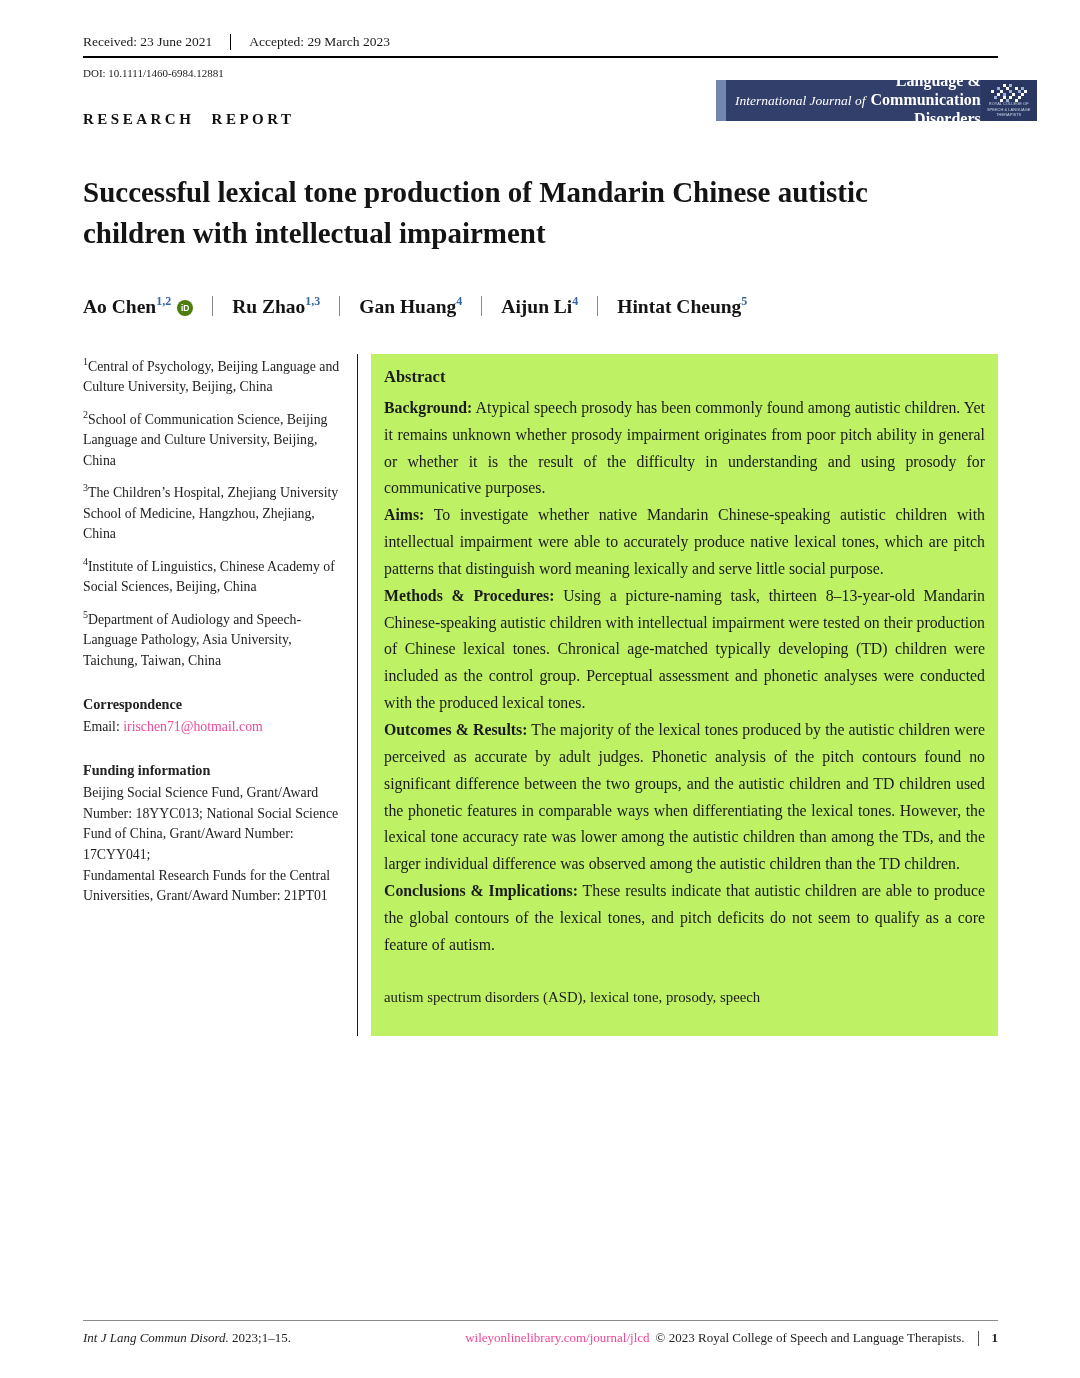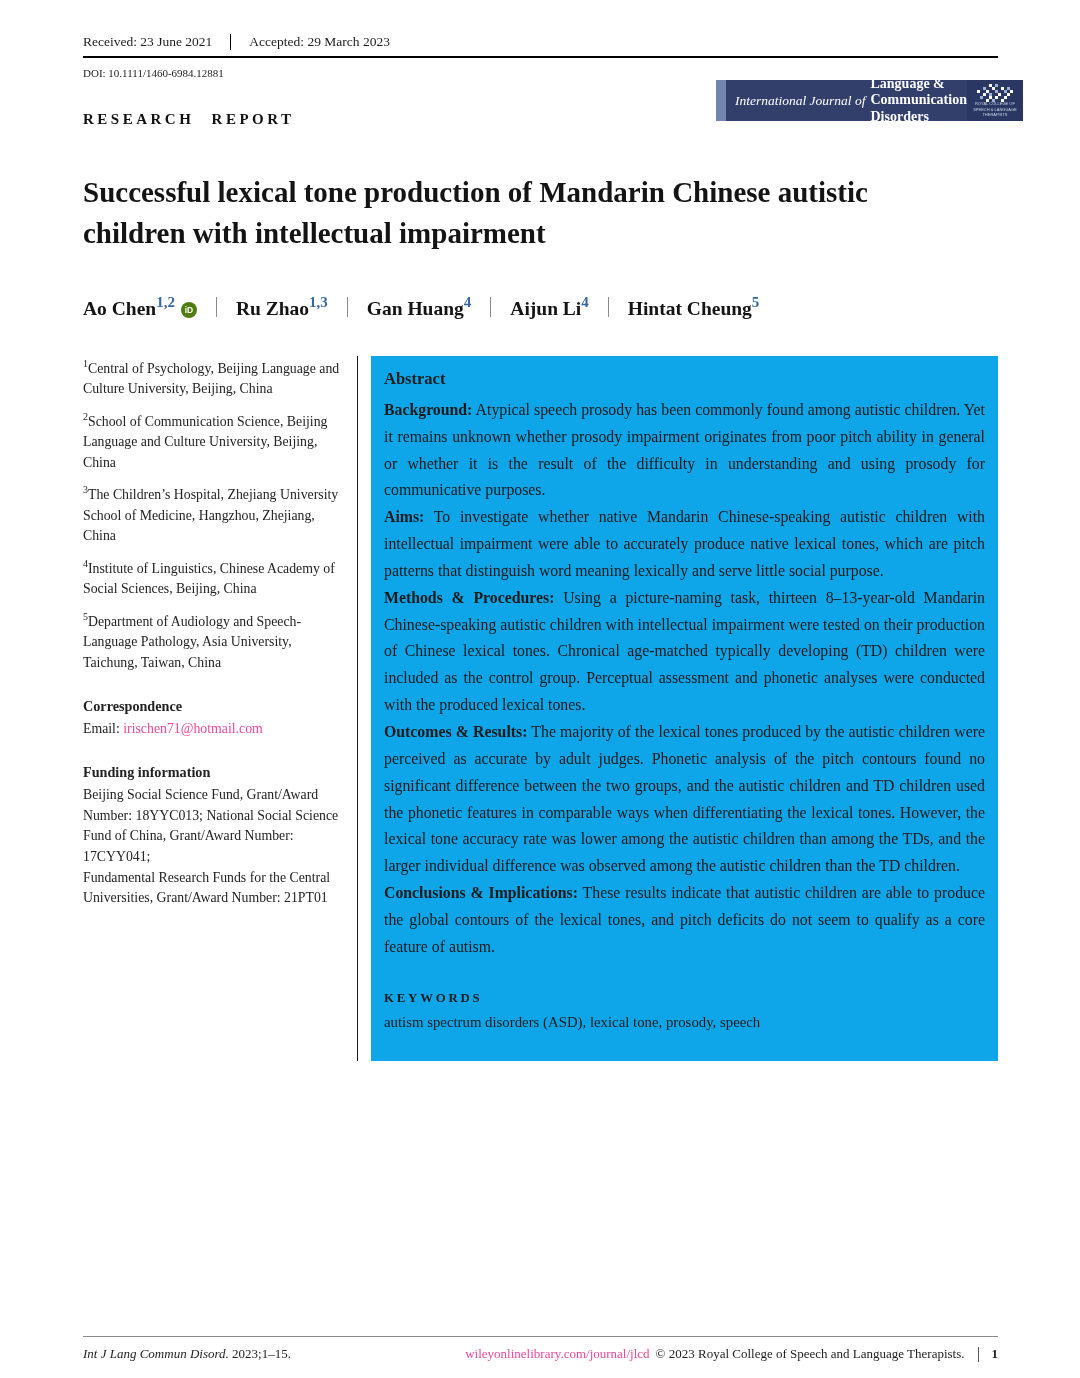--- a/index.html
+++ b/index.html
@@ -34,21 +34,21 @@
     display:flex;align-items:stretch;
     color:#fff;
   }
   .banner-stripe{width:10px;background:#7386ad;flex:none;}
   .banner-prefix{
     align-self:center;font-style:italic;font-size:13.5px;
     padding:0 5px 0 9px;white-space:nowrap;
   }
   .banner-name{
     align-self:center;flex:1;
-    font-size:14px;font-weight:bold;text-align:left;
+    font-size:16px;font-weight:bold;text-align:right;
     line-height:1.18;white-space:pre-line;
   }
   .banner-logo{width:56px;flex:none;position:relative;background:#2a3763;}
   .px{
     position:absolute;left:10px;top:4px;width:3px;height:3px;background:transparent;
     box-shadow:
       12px 0 #fff, 18px 0 #9db1d6,
       6px 3px #9db1d6, 15px 3px #fff, 24px 3px #fff, 30px 3px #9db1d6,
       0 6px #fff, 9px 6px #fff, 18px 6px #9db1d6, 27px 6px #9db1d6, 33px 6px #fff,
       6px 9px #fff, 12px 9px #9db1d6, 21px 9px #fff, 30px 9px #fff,
@@ -74,37 +74,37 @@
     max-width:890px;color:#141414;
   }
 
   
   .authors{
     margin-top:40px;
     display:flex;align-items:center;
     font-size:19.5px;font-weight:bold;color:#141414;
   }
   .author{white-space:nowrap;}
-  .author sup{font-size:15px;color:#35669e;font-weight:bold;}
+  .author sup{font-size:12px;color:#35669e;font-weight:bold;}
   .author-sep{width:1px;height:20px;background:#8a8a8a;margin:0 19px;flex:none;}
   .orcid{
     display:inline-block;width:16px;height:16px;border-radius:50%;
     background:#4d7c0f;color:#fff;
     font-family:"Liberation Sans", sans-serif;
     font-size:8.5px;font-weight:bold;line-height:16px;text-align:center;
     margin-left:6px;vertical-align:2px;cursor:pointer;
   }
 
   
   .columns{margin-top:36px;display:flex;align-items:stretch;}
   .left-col{width:262px;flex:none;font-size:13.8px;line-height:1.5;color:#222;}
   .col-divider{width:1px;background:#1a1a1a;margin-left:12px;flex:none;}
   .abstract-box{
     width:627px;flex:none;margin-left:13px;
-    background:#0ea5e9;
+    background:#bef264;
     padding:13px 13px 30px 13px;
     box-sizing:border-box;
     align-self:flex-start;
   }
   .affil{margin-bottom:9px;}
   .affil sup, .left-col sup{font-size:10px;}
   .side-block{margin-top:22px;}
   .side-heading{font-weight:bold;font-size:14.2px;margin-bottom:2px;}
   .pre-line{white-space:pre-line;}
   a.link, .link{color:#ec4899;text-decoration:none;cursor:pointer;}
@@ -113,21 +113,21 @@
   .abstract-heading{font-size:16.5px;font-weight:bold;margin-bottom:8px;}
   .abstract-section{
     font-size:15.8px;line-height:1.7;text-align:justify;margin:0;color:#1a1a1a;
   }
   .keywords-block{margin-top:30px;}
   .keywords-heading{font-size:12.8px;font-weight:bold;letter-spacing:2.8px;}
   .keywords-text{font-size:14.8px;margin-top:8px;}
 
   
   .footer{
-    position:absolute;left:83px;right:82px;bottom:16px;
+    position:absolute;left:83px;right:82px;bottom:32px;
     border-top:1px solid #8a8a8a;
     padding-top:9px;
     display:flex;align-items:center;
     font-size:13px;color:#222;
   }
   .citation{margin-right:auto;}
   .citation .ital{font-style:italic;}
   .footer-url{margin-right:6px;}
   .footer-vdiv{width:1px;height:15px;background:#555;margin:0 13px;}
   .page-number{font-weight:bold;}
@@ -199,21 +199,20 @@
 
       <div class="abstract-box">
         <div class="abstract-heading">Abstract</div>
         <p class="abstract-section"><b>Background:</b> <span>Atypical speech prosody has been commonly found among autistic children. Yet it remains unknown whether prosody impairment originates from poor pitch ability in general or whether it is the result of the difficulty in understanding and using prosody for communicative purposes.</span></p>
         <p class="abstract-section"><b>Aims:</b> <span>To investigate whether native Mandarin Chinese-speaking autistic children with intellectual impairment were able to accurately produce native lexical tones, which are pitch patterns that distinguish word meaning lexically and serve little social purpose.</span></p>
         <p class="abstract-section"><b>Methods &amp; Procedures:</b> <span>Using a picture-naming task, thirteen 8–13-year-old Mandarin Chinese-speaking autistic children with intellectual impairment were tested on their production of Chinese lexical tones. Chronical age-matched typically developing (TD) children were included as the control group. Perceptual assessment and phonetic analyses were conducted with the produced lexical tones.</span></p>
         <p class="abstract-section"><b>Outcomes &amp; Results:</b> <span>The majority of the lexical tones produced by the autistic children were perceived as accurate by adult judges. Phonetic analysis of the pitch contours found no significant difference between the two groups, and the autistic children and TD children used the phonetic features in comparable ways when differentiating the lexical tones. However, the lexical tone accuracy rate was lower among the autistic children than among the TDs, and the larger individual difference was observed among the autistic children than the TD children.</span></p>
         <p class="abstract-section"><b>Conclusions &amp; Implications:</b> <span>These results indicate that autistic children are able to produce the global contours of the lexical tones, and pitch deficits do not seem to qualify as a core feature of autism.</span></p>
 
         <div class="keywords-block">
-          <div class="keywords-heading">KEYWORDS</div>
           <div class="keywords-text">autism spectrum disorders (ASD), lexical tone, prosody, speech</div>
         </div>
       </div>
 
     </div>
   </div>
 
   <div class="footer">
     <span class="citation"><span class="ital">Int J Lang Commun Disord.</span><span> 2023;1–15.</span></span>
     <a class="link footer-url">wileyonlinelibrary.com/journal/jlcd</a>

